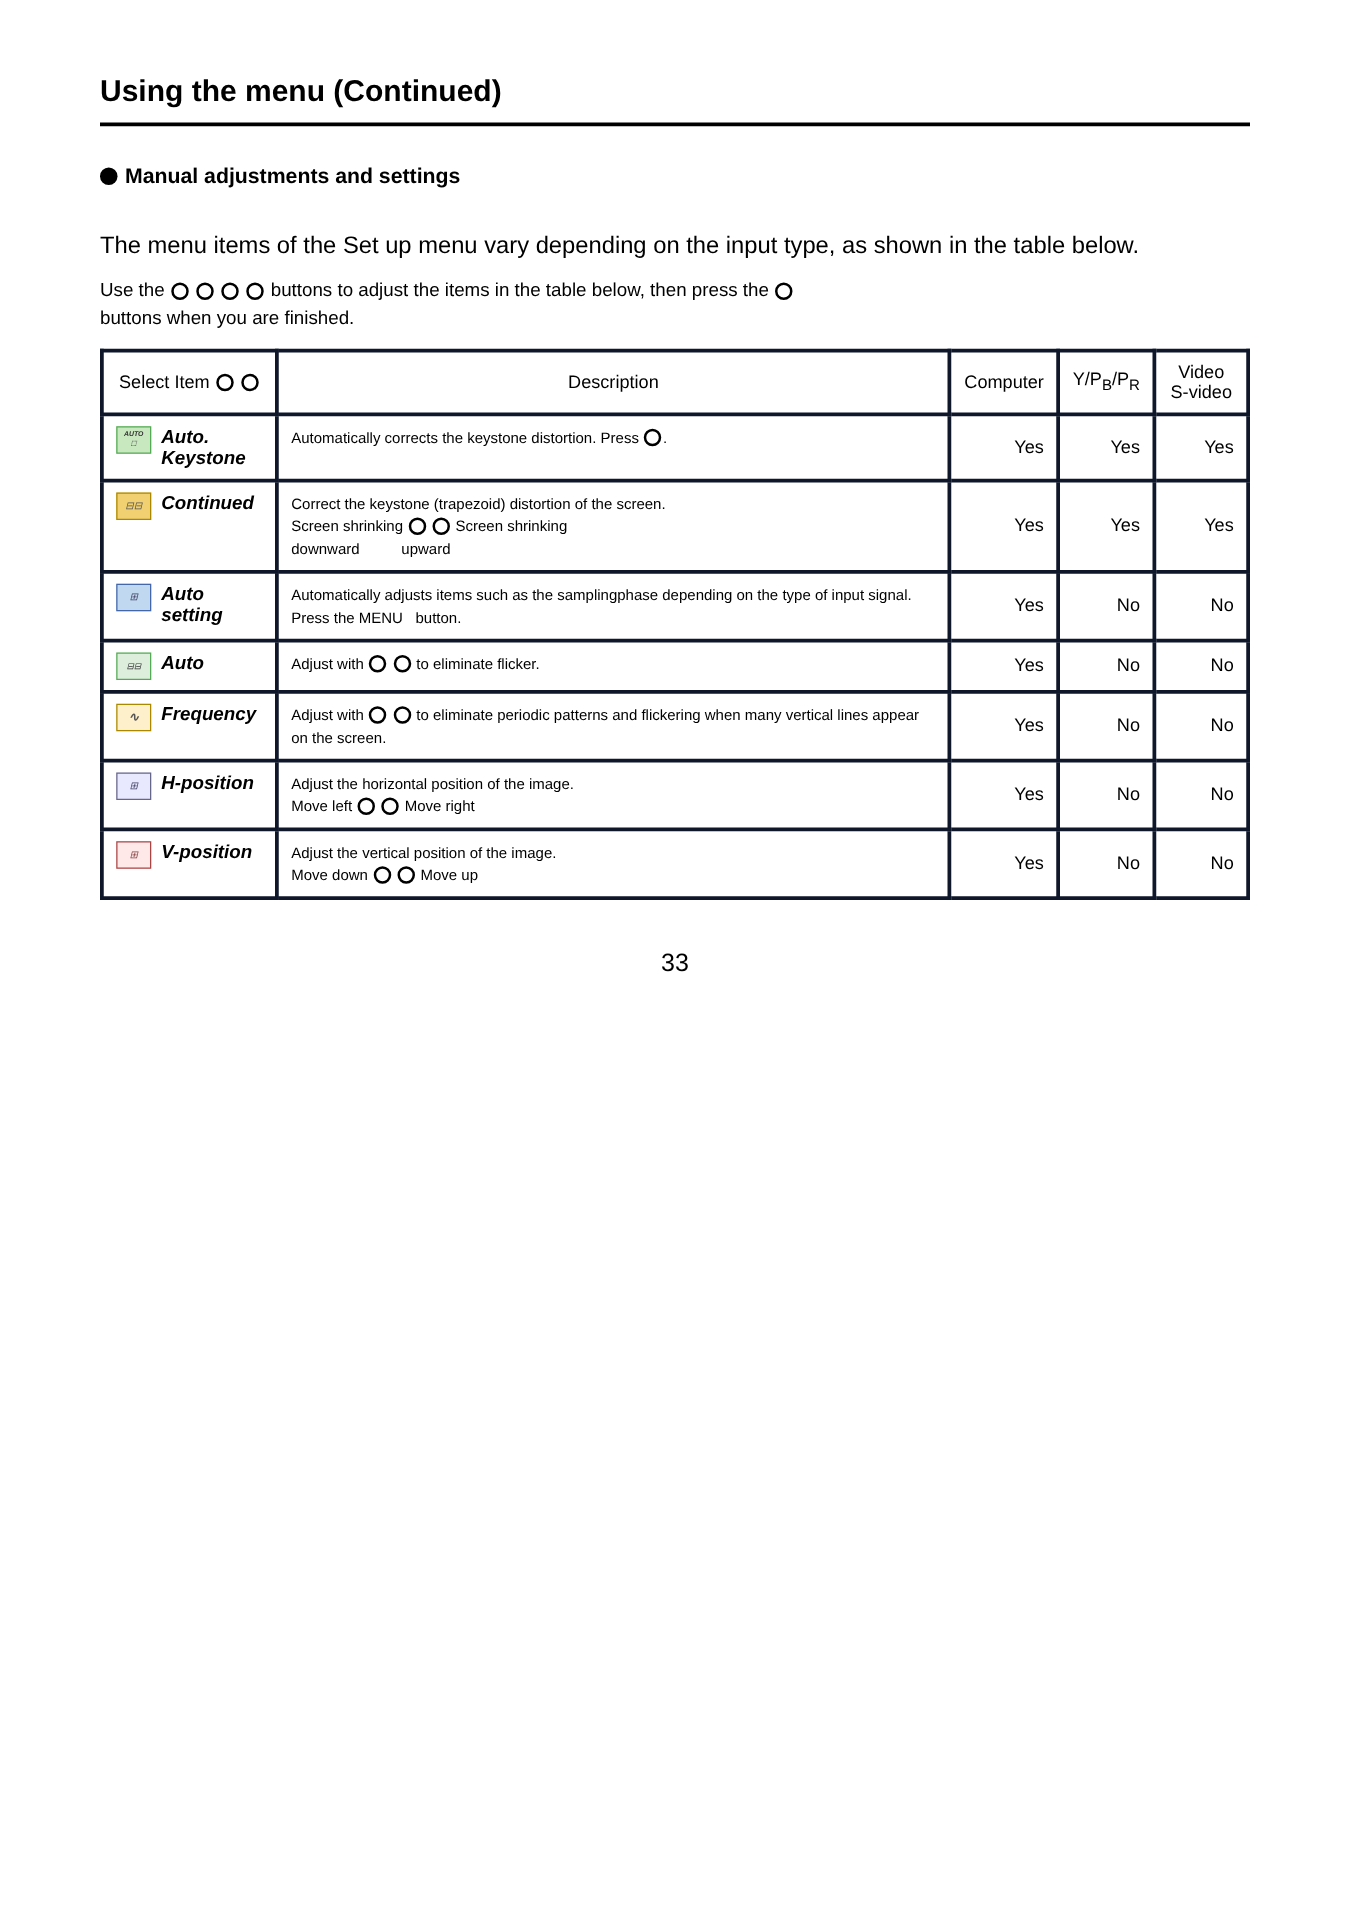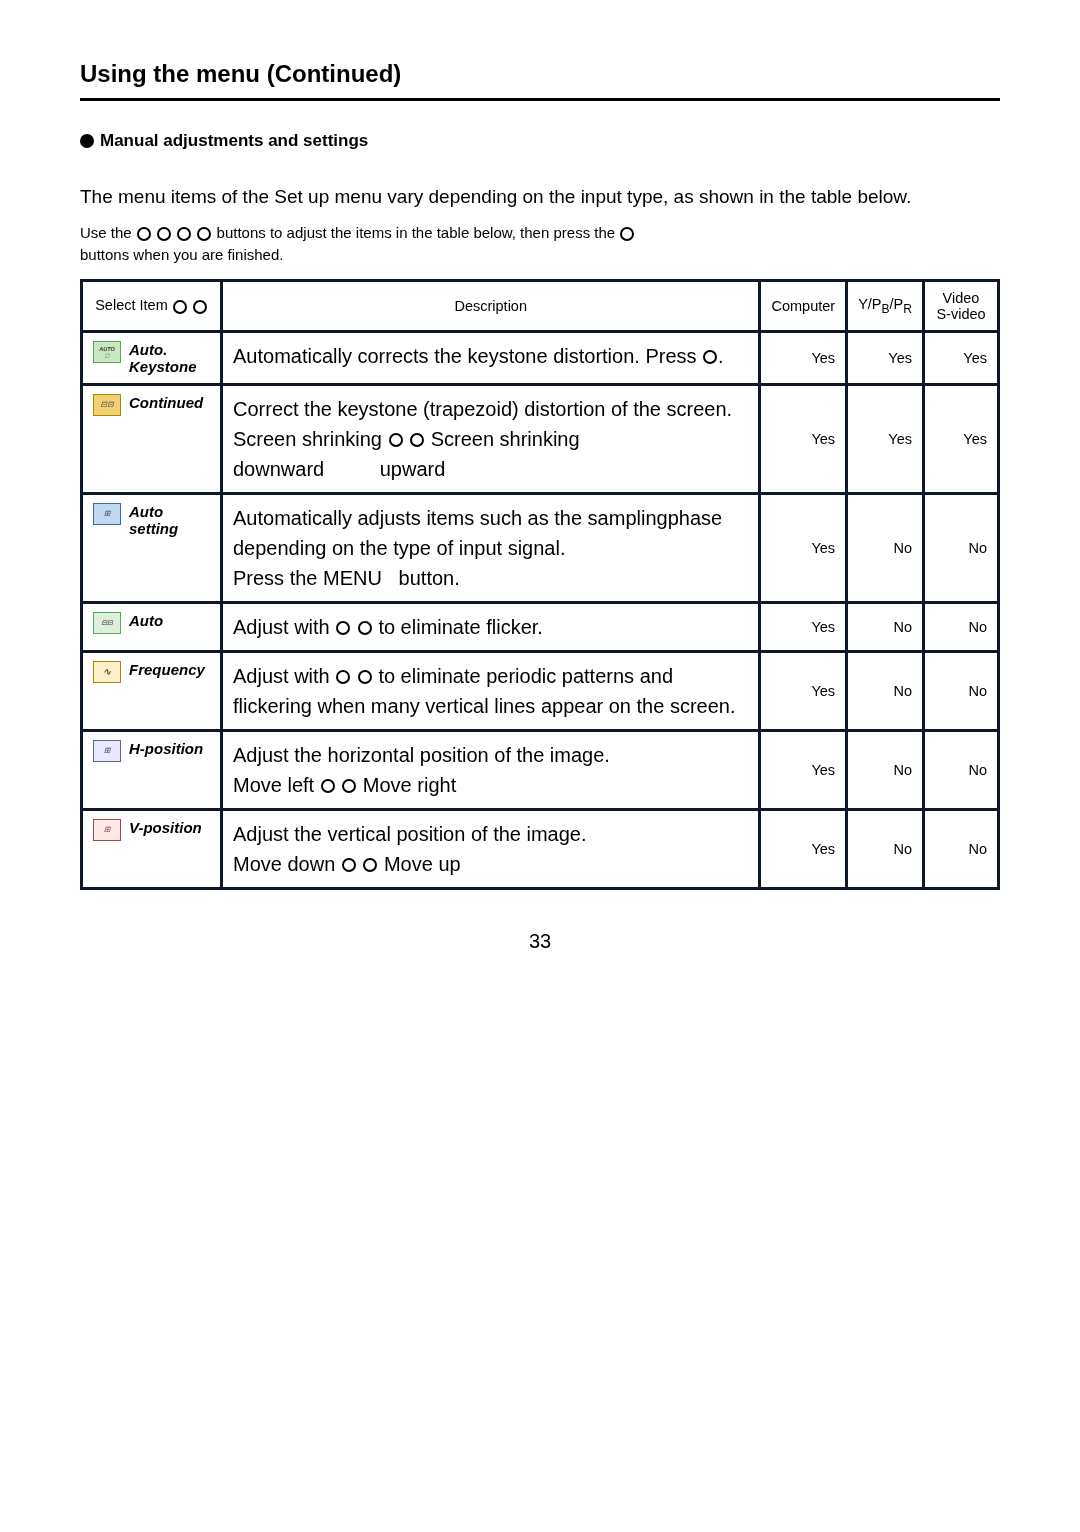--- a/index.html
+++ b/index.html
@@ -147,21 +147,21 @@
     }
 
     .item-cell {
       display: flex;
       align-items: flex-start;
       gap: 4px;
       font-style: italic;
     }
 
     .desc-text {
-      font-size: 20px;
+      font-size: 12px;
       line-height: 1.5;
       text-align: right;
     }
 
     .page-number {
       text-align: center;
       font-size: 20px;
       margin-top: 20px;
     }
 

